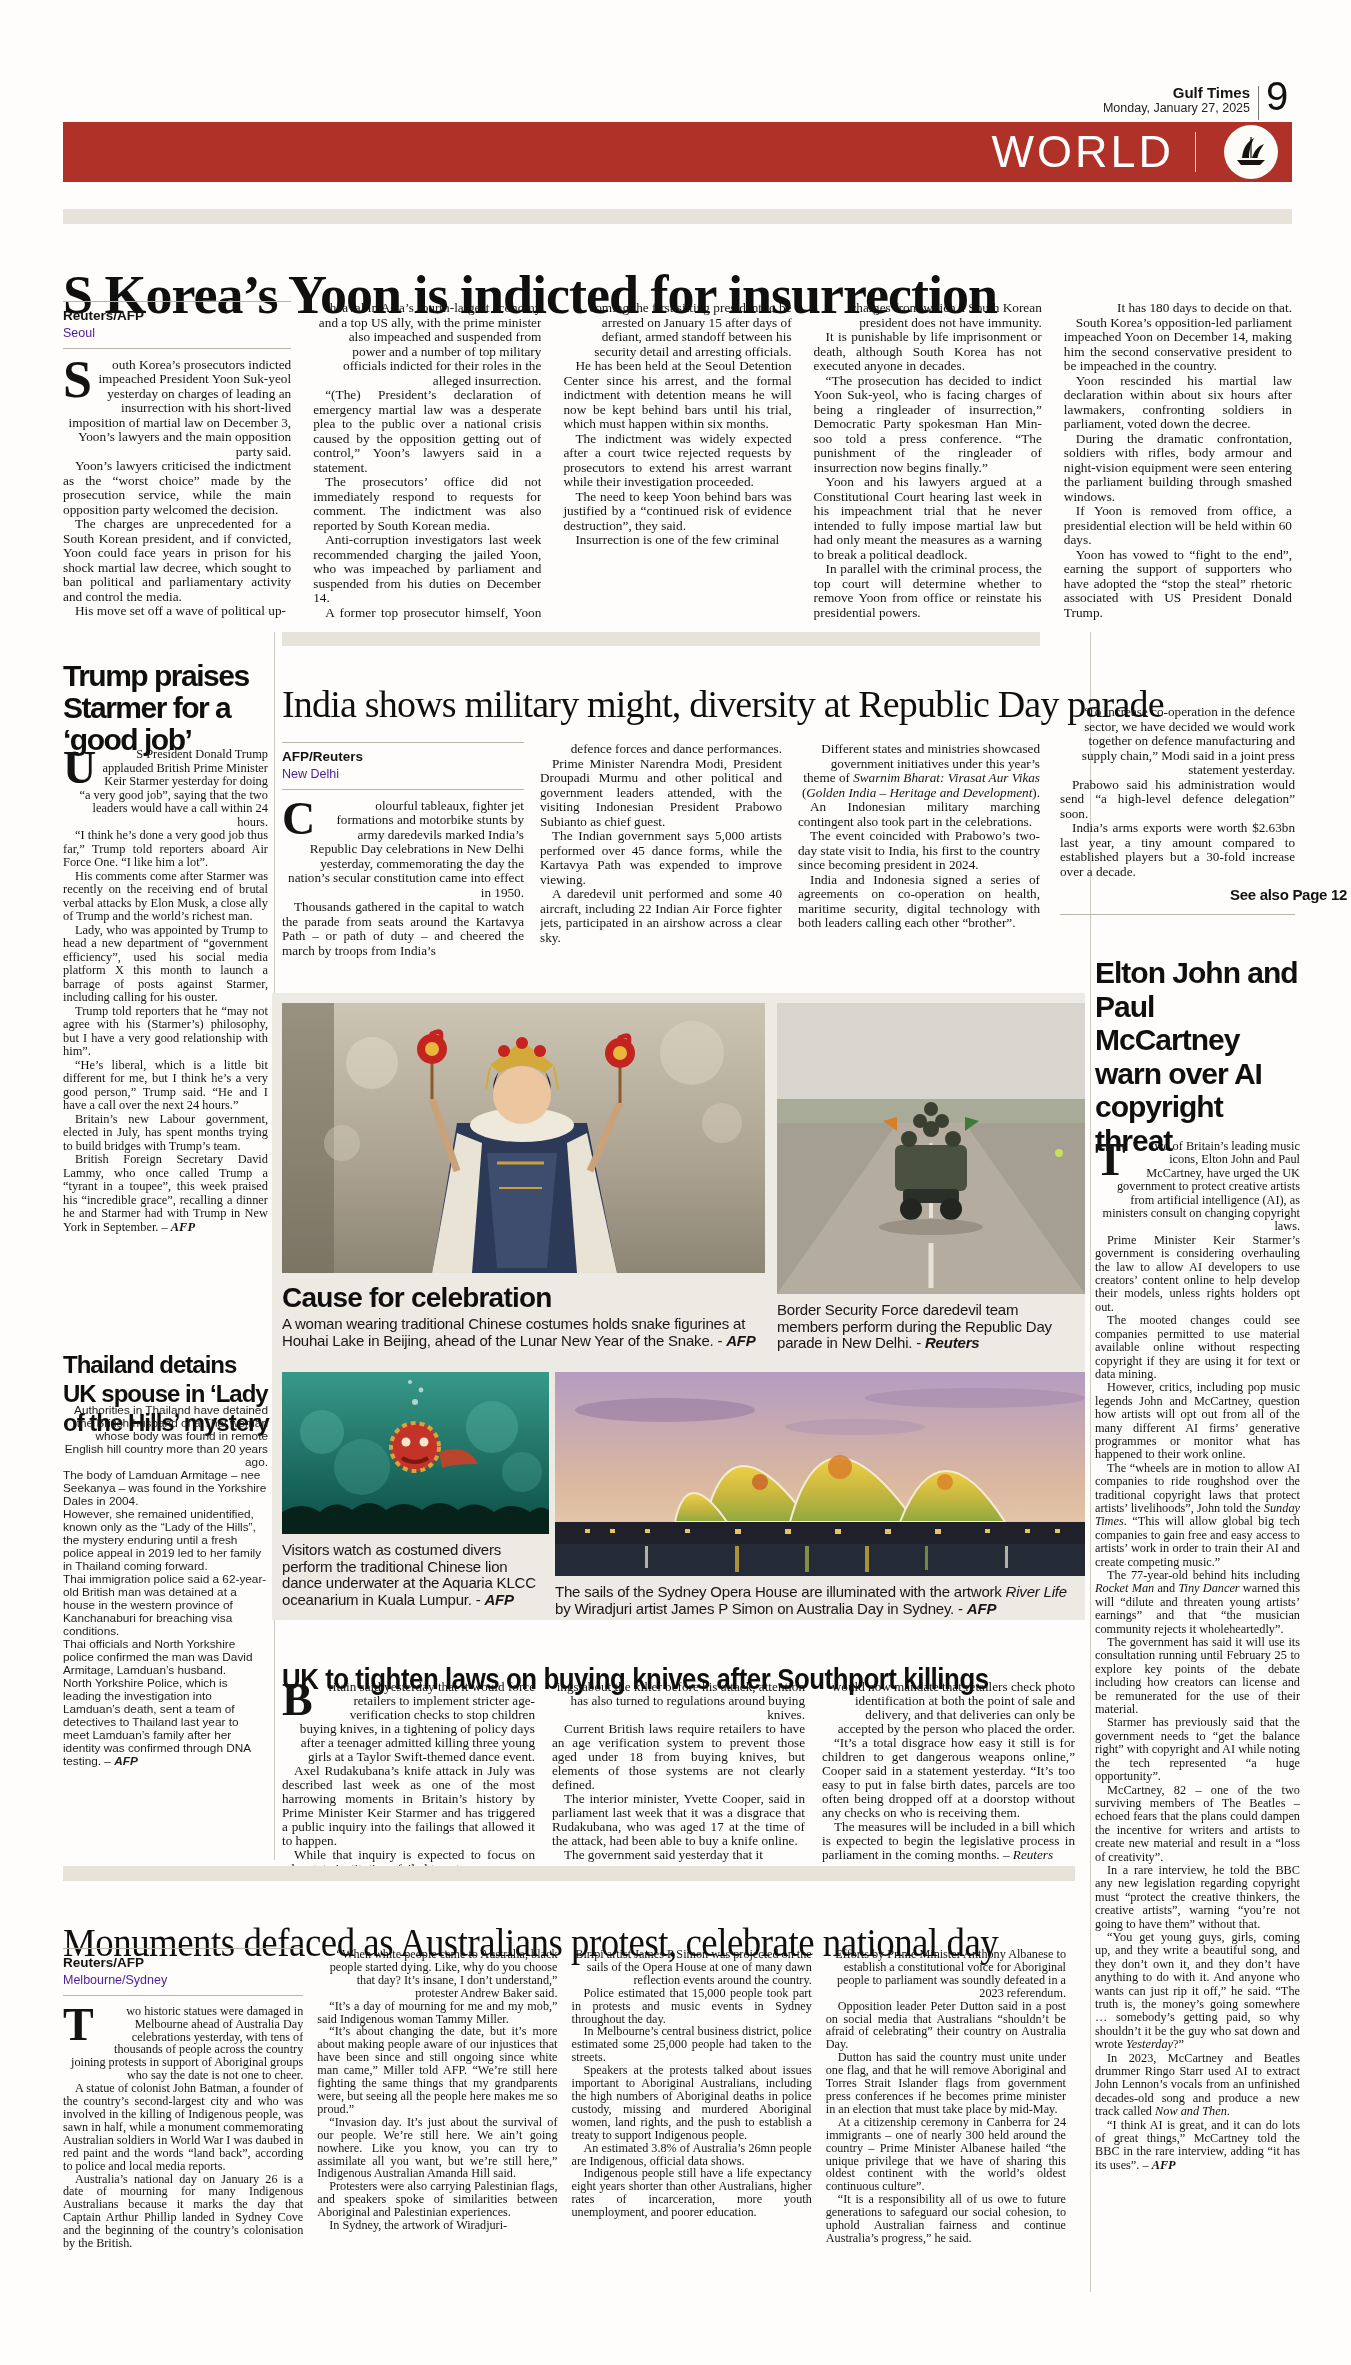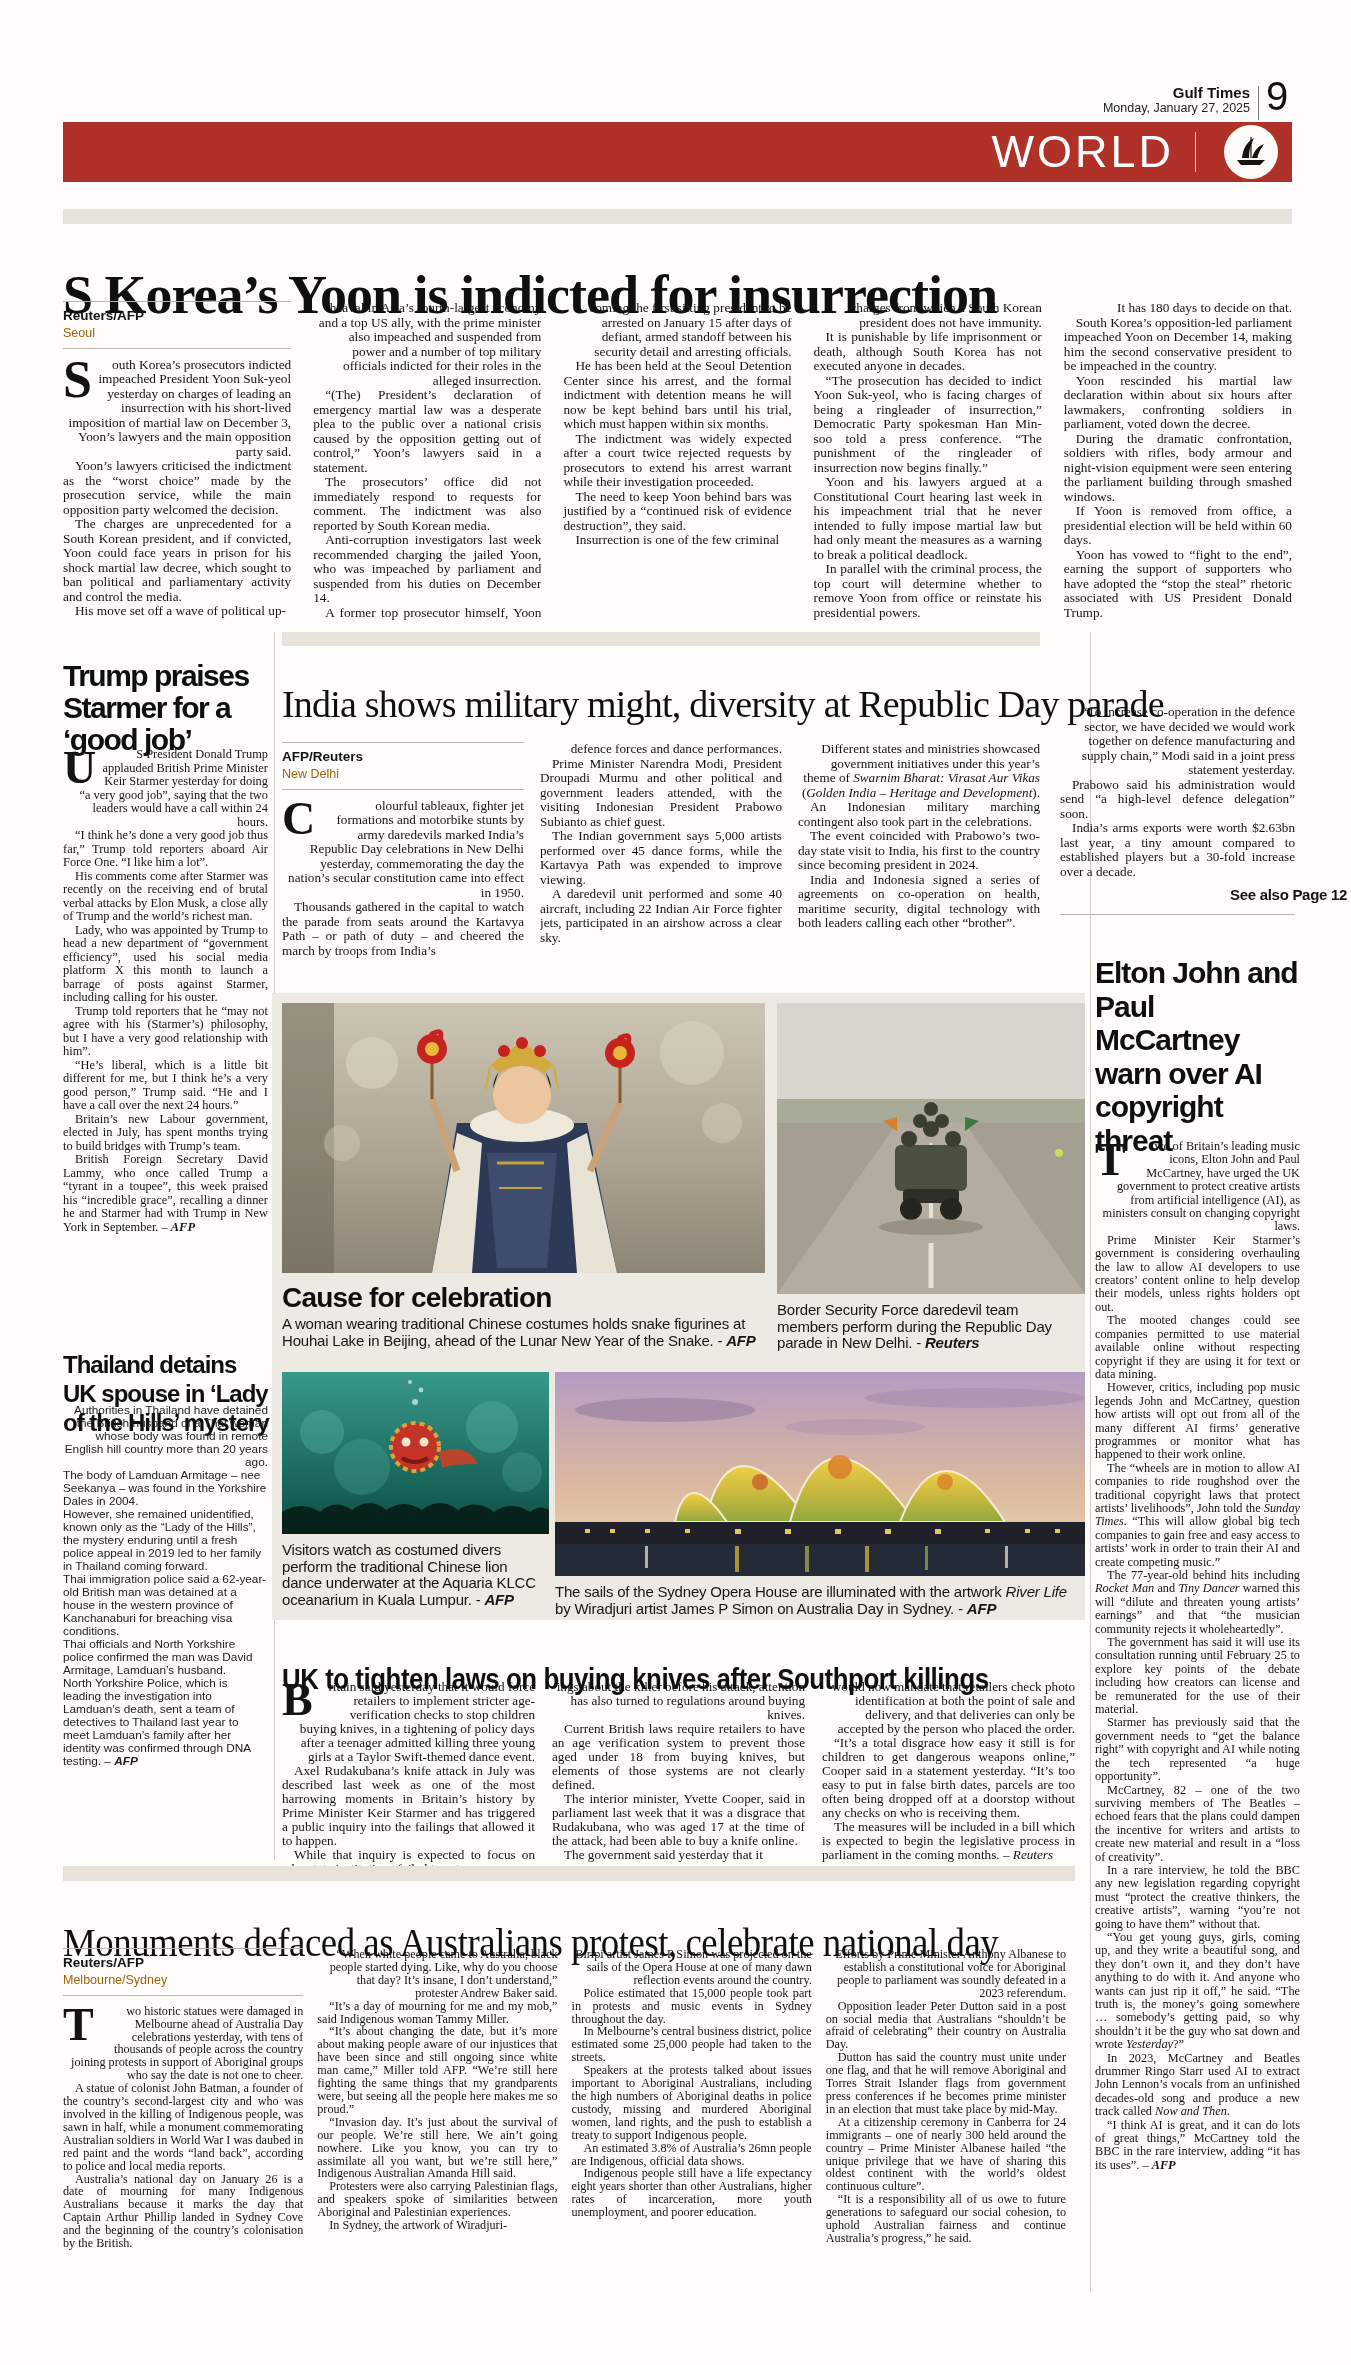--- a/index.html
+++ b/index.html
@@ -19,21 +19,21 @@
                   font-weight:300;font-size:45px;letter-spacing:3px;}
   .banner-divider{position:absolute;right:96px;top:10px;width:1px;height:40px;background:#e8d5d2;}
   .banner-logo{position:absolute;right:14px;top:3px;width:54px;height:54px;border-radius:50%;background:#fdfcf8;
                display:flex;align-items:center;justify-content:center;}
 
   
   .band{background:#e7e3da;}
   .vrule{width:1px;background:#cfccc4;}
   .byline{border-top:1px solid #b9b5ac;border-bottom:1px solid #b9b5ac;padding:6px 0 7px;margin-bottom:9px;}
   .byline .agency{font-family:"Liberation Sans",sans-serif;font-weight:700;font-size:13.5px;line-height:1.15;}
-  .byline .place{font-family:"Liberation Sans",sans-serif;font-size:12.5px;color:#a16207;line-height:1.3;margin-top:1px;}
+  .byline .place{font-family:"Liberation Sans",sans-serif;font-size:12.5px;color:#4c1d95;line-height:1.3;margin-top:1px;}
   .bodytext p{margin:0;text-indent:12px;text-align:justify;}
   .bodytext p:first-child{text-indent:0;text-align:right;}
   .paras p:first-child{text-indent:0;}
   .cols{display:flex;}
   .col{overflow:hidden;}
   .dropcap{float:left;font-weight:700;font-size:46px;line-height:38px;padding:1px 5px 0 0;}
   .serif-head{font-family:"Liberation Serif",serif;font-weight:700;color:#0f0f0f;}
   .sans-head{font-family:"Liberation Sans",sans-serif;font-weight:700;color:#0f0f0f;letter-spacing:-1px;}
   .cap{font-family:"Liberation Sans",sans-serif;font-size:15px;line-height:16.5px;letter-spacing:-0.2px;color:#161616;}
   .photo{overflow:hidden;}

